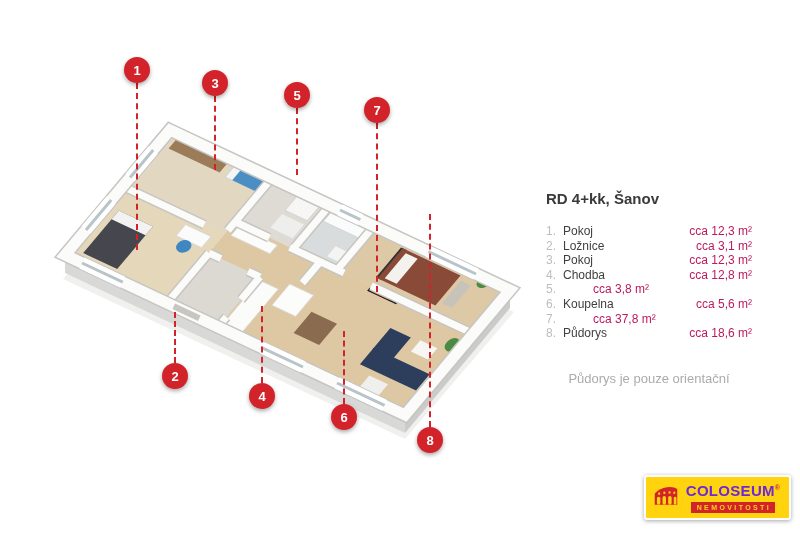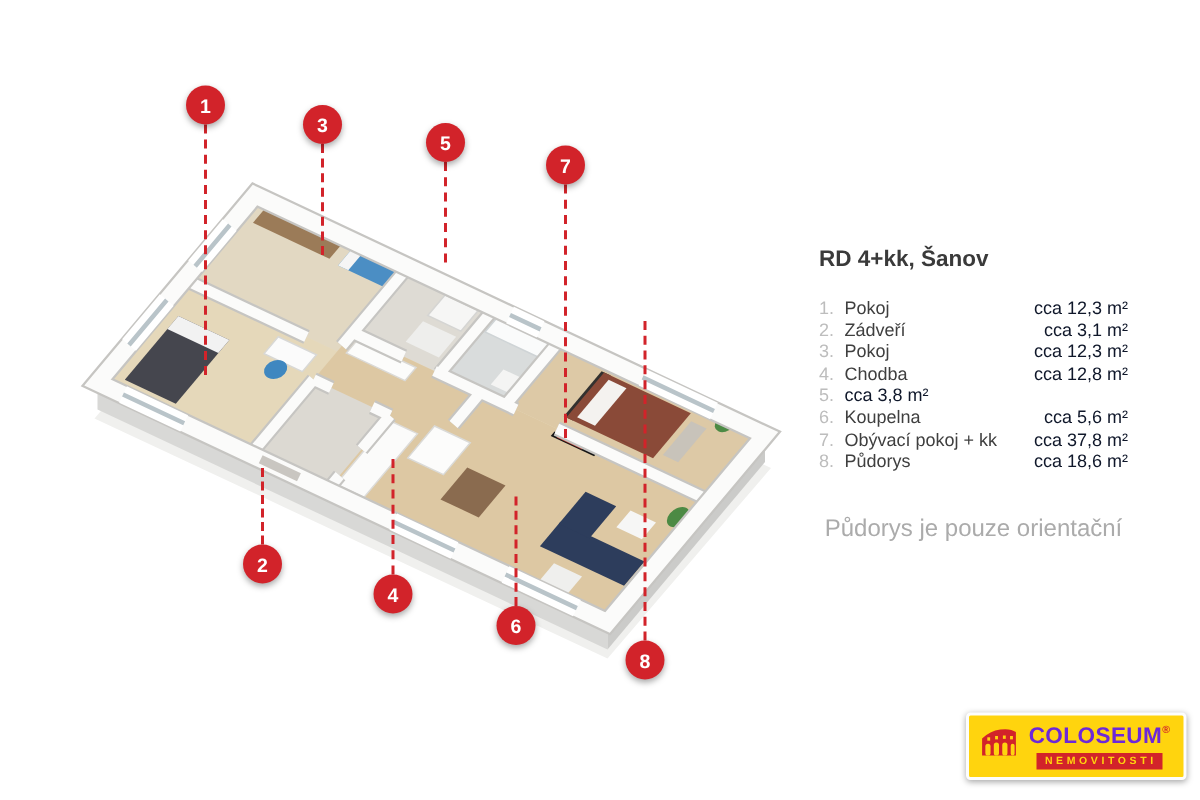--- a/index.html
+++ b/index.html
@@ -6,27 +6,27 @@
   .stage{position:relative;width:800px;height:533px;background:#ffffff;overflow:hidden;
          font-family:"Liberation Sans",sans-serif;}
   svg .nss{vector-effect:non-scaling-stroke;}
   .plan{position:absolute;left:0;top:0;z-index:0;}
 
   .mline{position:absolute;width:0;border-left:2px dashed #d2232a;z-index:1;}
   .marker{position:absolute;width:26px;height:26px;border-radius:50%;background:#d2232a;
           color:#fff;font-weight:bold;font-size:13px;display:flex;align-items:center;
           justify-content:center;box-shadow:0 2px 4px rgba(0,0,0,.35);z-index:2;}
 
-  .info{position:absolute;left:546px;top:164px;width:206px;z-index:2;}
+  .info{position:absolute;left:546px;top:190px;width:206px;z-index:2;}
   .info-title{font-size:15px;font-weight:bold;color:#3a3a3a;margin:0 0 17px 0;}
   .room-row{display:flex;font-size:12px;line-height:14.6px;}
   .room-num{width:17px;color:#bdbdbd;}
   .room-name{flex:1;color:#3f3f3f;}
-  .room-area{color:#0f172a;white-space:nowrap;}
-  .disclaimer{margin-top:31px;text-align:center;font-size:16px;line-height:14px;color:#ababab;}
+  .room-area{color:#be185d;white-space:nowrap;margin-left:30px;}
+  .disclaimer{margin-top:31px;text-align:center;font-size:13px;line-height:14px;color:#ababab;}
 
   .logo{position:absolute;right:9px;bottom:13px;background:#ffd40e;border:2px solid #fdfdfd;
         border-radius:3px;box-shadow:0 1px 4px rgba(0,0,0,.35);padding:5px 9px 5px 7px;
         display:flex;align-items:center;gap:7px;z-index:3;}
   .logo-text{display:flex;flex-direction:column;align-items:center;}
   .logo-brand{color:#6d28d9;font-weight:bold;font-size:15px;line-height:15px;letter-spacing:.3px;}
   .logo-reg{color:#d2232a;font-size:7px;vertical-align:super;font-weight:bold;}
   .logo-sub{margin-top:2px;background:#d2232a;color:#ffd40e;font-size:7px;font-weight:bold;
             letter-spacing:2.4px;padding:2px 4px 1px 6px;line-height:8px;}
 </style>
@@ -130,21 +130,21 @@
   <div class="info">
     <div class="info-title">RD 4+kk, Šanov</div>
 
     <div class="room-row">
       <span class="room-num">1.</span>
       <span class="room-name">Pokoj</span>
       <span class="room-area">cca 12,3 m²</span>
     </div>
     <div class="room-row">
       <span class="room-num">2.</span>
-      <span class="room-name">Zádveří</span>
+      <span class="room-name">Ložnice</span>
       <span class="room-area">cca 3,1 m²</span>
     </div>
     <div class="room-row">
       <span class="room-num">3.</span>
       <span class="room-name">Pokoj</span>
       <span class="room-area">cca 12,3 m²</span>
     </div>
     <div class="room-row">
       <span class="room-num">4.</span>
       <span class="room-name">Chodba</span>
@@ -154,21 +154,20 @@
       <span class="room-num">5.</span>
       <span class="room-area">cca 3,8 m²</span>
     </div>
     <div class="room-row">
       <span class="room-num">6.</span>
       <span class="room-name">Koupelna</span>
       <span class="room-area">cca 5,6 m²</span>
     </div>
     <div class="room-row">
       <span class="room-num">7.</span>
-      <span class="room-name">Obývací pokoj + kk</span>
       <span class="room-area">cca 37,8 m²</span>
     </div>
     <div class="room-row">
       <span class="room-num">8.</span>
       <span class="room-name">Půdorys</span>
       <span class="room-area">cca 18,6 m²</span>
     </div>
 
     <div class="disclaimer">
       <div>Půdorys je pouze orientační</div>

